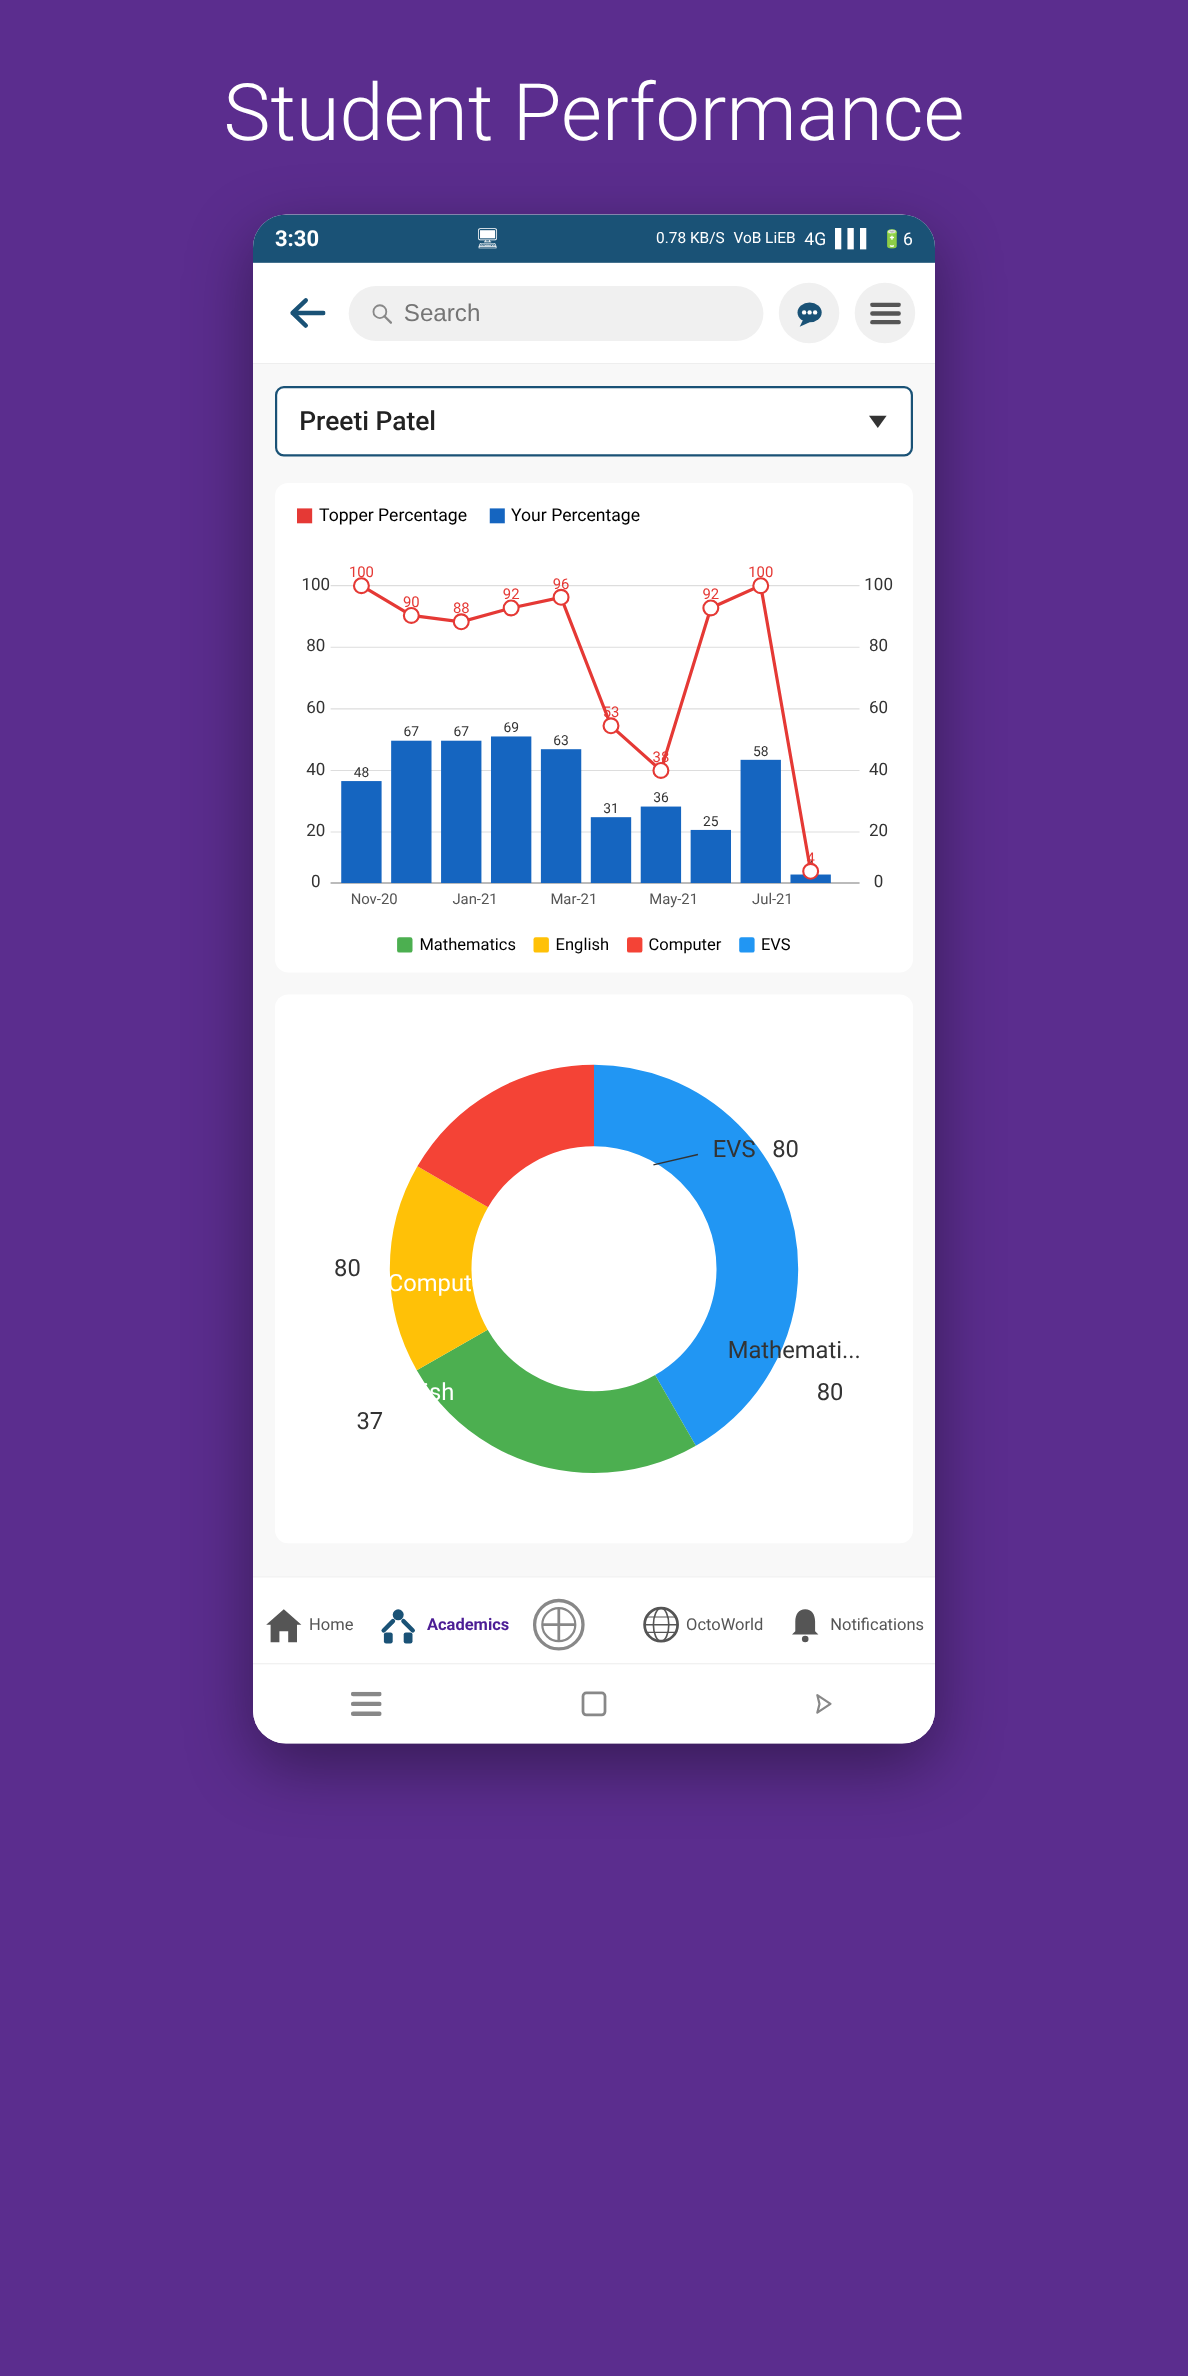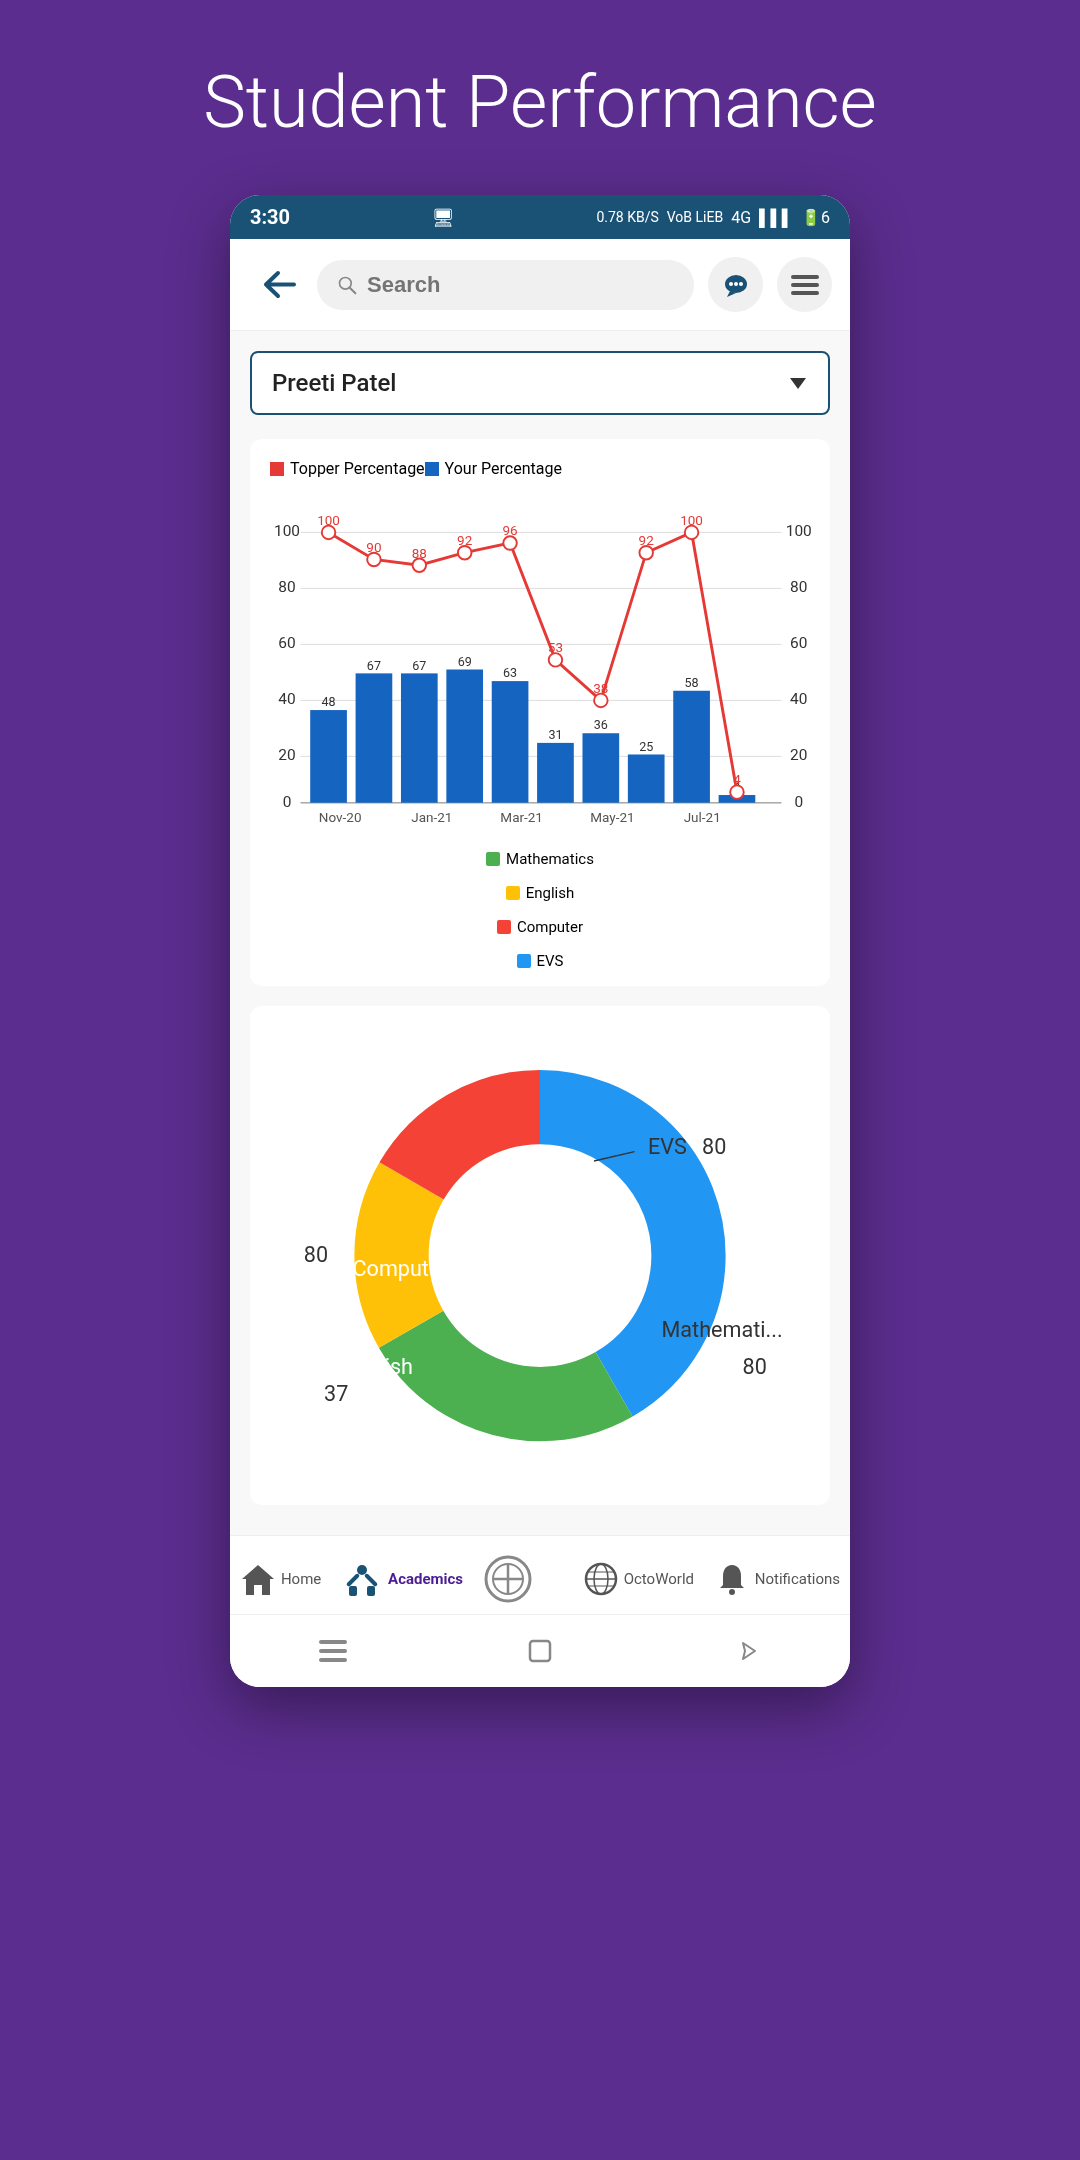--- a/index.html
+++ b/index.html
@@ -58,21 +58,20 @@
       padding: 12px 20px;
       gap: 10px;
     }
     .search-box input {
       background: transparent;
       border: none;
       outline: none;
       font-size: 22px;
       color: #888;
       width: 100%;
-      font-weight: bold;
     }
     .icon-btn {
       width: 55px; height: 55px;
       border-radius: 50%;
       background: #f0f0f0;
       display: flex; align-items: center; justify-content: center;
       cursor: pointer;
     }
     .content-area {
       background: #f8f8f8;
@@ -95,35 +94,35 @@
       font-weight: 500;
     }
     .chart-container {
       background: white;
       border-radius: 12px;
       padding: 20px 10px 16px 10px;
       margin-bottom: 20px;
     }
     .chart-legend-top {
       display: flex;
+      gap: 20px;
       align-items: center;
       margin-bottom: 10px;
       padding-left: 10px;
       font-size: 16px;
     }
     .legend-item { display: flex; align-items: center; gap: 6px; }
     .bar-chart-svg { width: 100%; }
     .legend-bottom {
       display: flex;
       gap: 16px;
       align-items: center;
       justify-content: center;
       margin-top: 10px;
       font-size: 15px;
-      flex-direction: column;
     }
     .legend-sq { width: 14px; height: 14px; display: inline-block; border-radius: 2px; }
     .donut-container {
       background: white;
       border-radius: 12px;
       padding: 20px;
       margin-bottom: 10px;
       display: flex;
       flex-direction: column;
       align-items: center;

